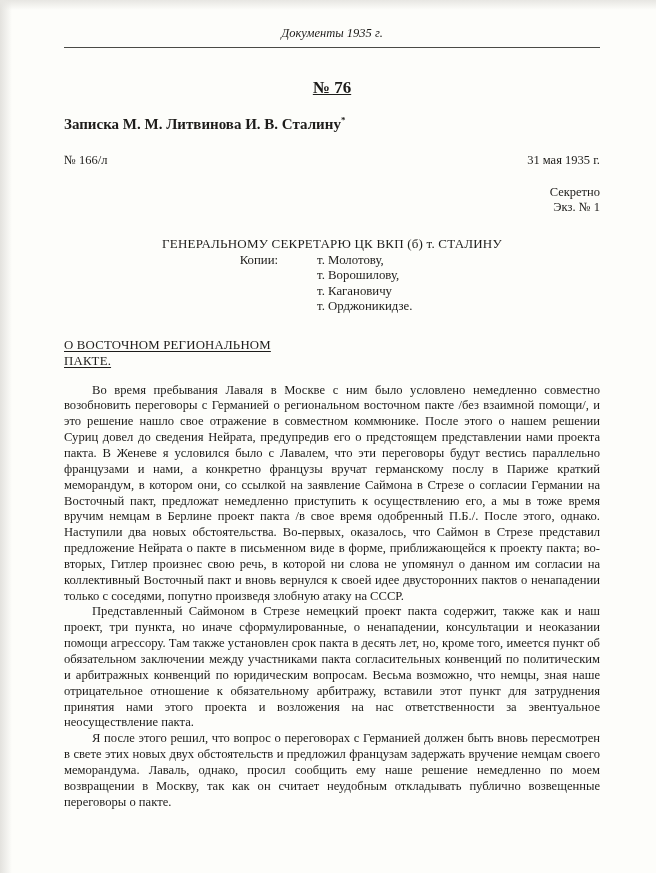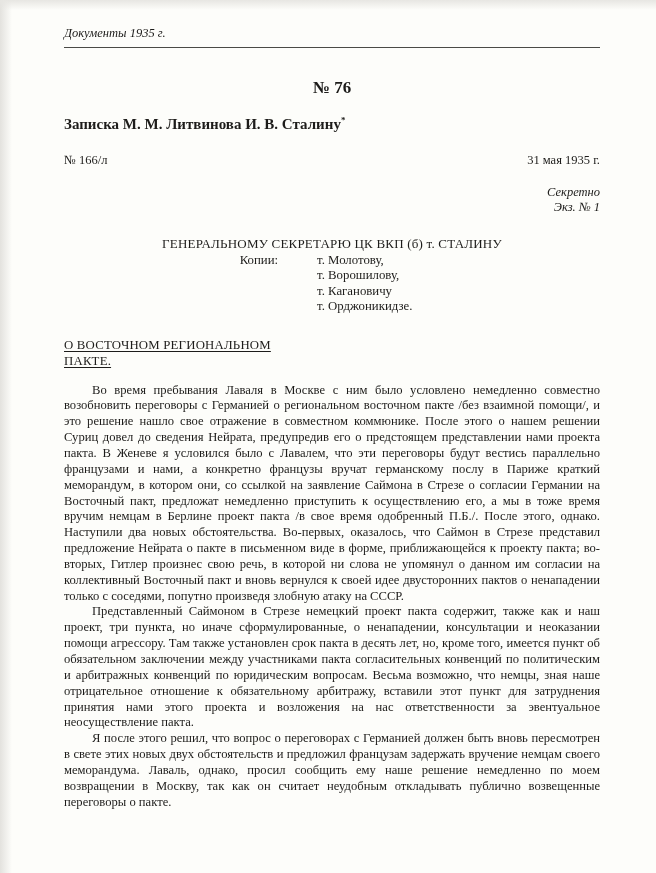--- a/index.html
+++ b/index.html
@@ -16,54 +16,54 @@
     overflow: hidden;
   }
   .page {
     width: 656px;
     height: 873px;
     padding: 26px 56px 14px 64px;
     display: flex;
     flex-direction: column;
   }
   .running-head {
-    text-align: left;
+    text-align: center;
     font-style: italic;
     font-size: 12.5px;
     padding-bottom: 6px;
   }
   .head-rule {
     border: none;
     border-top: 1px solid #4a4a46;
     width: 100%;
   }
   .doc-number {
     text-align: center;
     font-weight: bold;
     font-size: 17px;
     margin-top: 30px;
+    text-decoration: underline;
   }
   .doc-title {
     font-weight: bold;
     font-size: 15px;
     margin-top: 17px;
   }
   .doc-title sup { font-size: 9px; font-weight: bold; }
   .ref-row {
     display: flex;
     justify-content: space-between;
     font-size: 12.5px;
     margin-top: 20px;
   }
   .secrecy-block {
     text-align: right;
     font-size: 12.5px;
     margin-top: 17px;
     line-height: 15px;
-    font-style: italic;
   }
   .addressee {
     text-align: center;
     font-size: 13px;
     margin-top: 21px;
     letter-spacing: 0.2px;
   }
   .copies {
     display: flex;
     justify-content: center;

